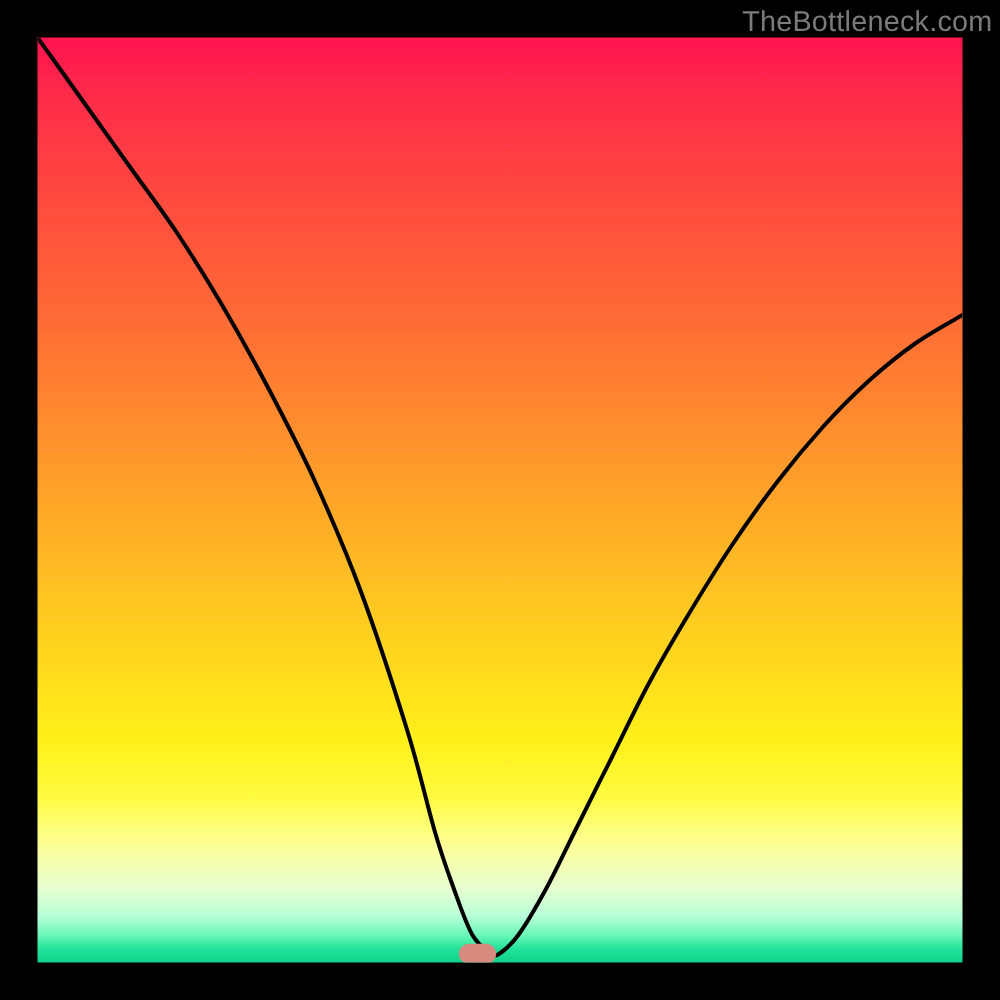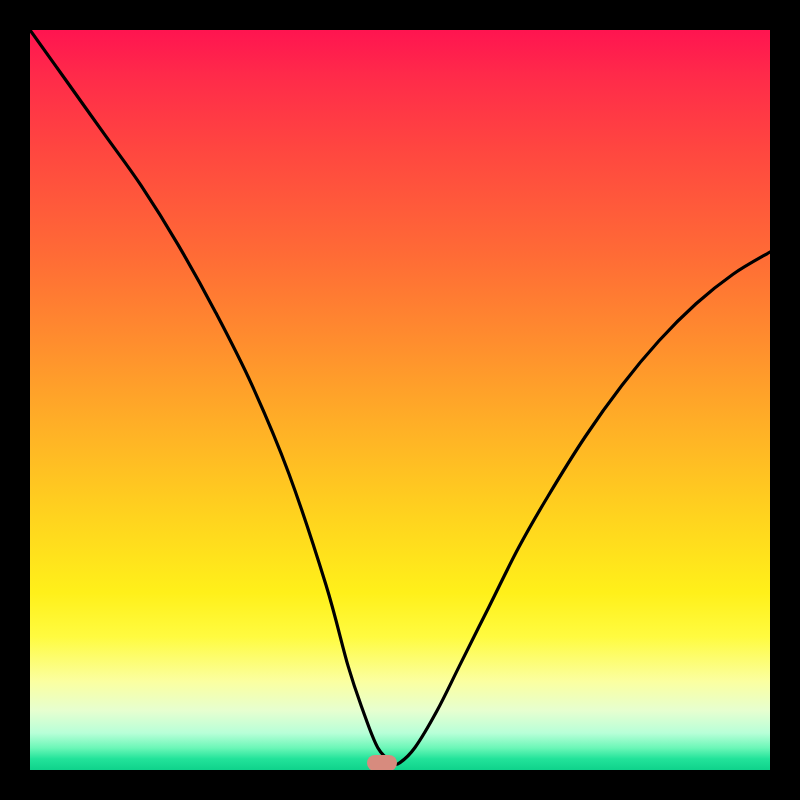--- a/index.html
+++ b/index.html
@@ -71,14 +71,15 @@
 
 <div class="frame">
 
   <div class="plot-area">
     <svg class="curve" viewBox="0 0 740 740" preserveAspectRatio="none">
       <path d="M 0.0 0.0 C 6.2 8.6, 24.7 34.5, 37.0 51.8 C 49.3 69.1, 61.7 86.3, 74.0 103.6 C 86.3 120.9, 98.7 136.9, 111.0 155.4 C 123.3 173.9, 135.7 193.6, 148.0 214.6 C 160.3 235.6, 172.7 257.8, 185.0 281.2 C 197.3 304.6, 209.7 328.1, 222.0 355.2 C 234.3 382.3, 246.7 410.7, 259.0 444.0 C 271.3 477.3, 286.1 522.9, 296.0 555.0 C 305.9 587.1, 312.0 615.4, 318.2 636.4 C 324.4 657.4, 328.1 667.2, 333.0 680.8 C 337.9 694.4, 342.9 709.2, 347.8 717.8 C 352.7 726.4, 358.9 730.1, 362.6 732.6 C 366.3 735.1, 366.3 735.1, 370.0 732.6 C 373.7 730.1, 378.6 726.4, 384.8 717.8 C 391.0 709.2, 399.6 694.4, 407.0 680.8 C 414.4 667.2, 420.6 653.7, 429.2 636.4 C 437.8 619.1, 448.9 596.9, 458.8 577.2 C 468.7 557.5, 478.5 536.5, 488.4 518.0 C 498.3 499.5, 506.9 484.7, 518.0 466.2 C 529.1 447.7, 542.7 425.5, 555.0 407.0 C 567.3 388.5, 579.7 371.2, 592.0 355.2 C 604.3 339.2, 616.7 324.4, 629.0 310.8 C 641.3 297.2, 653.7 284.9, 666.0 273.8 C 678.3 262.7, 690.7 252.8, 703.0 244.2 C 715.3 235.6, 733.8 225.7, 740.0 222.0" fill="none" stroke="#000" stroke-width="3.2" stroke-linecap="round" stroke-linejoin="round"></path>
     </svg>
     <div class="marker" style="left: 47.5%; top: 99%; background: rgb(215, 139, 126);"></div>
   </div>
 
+  <div class="watermark">TheBottleneck.com</div>
 
 </div>
 
 </body></html>

